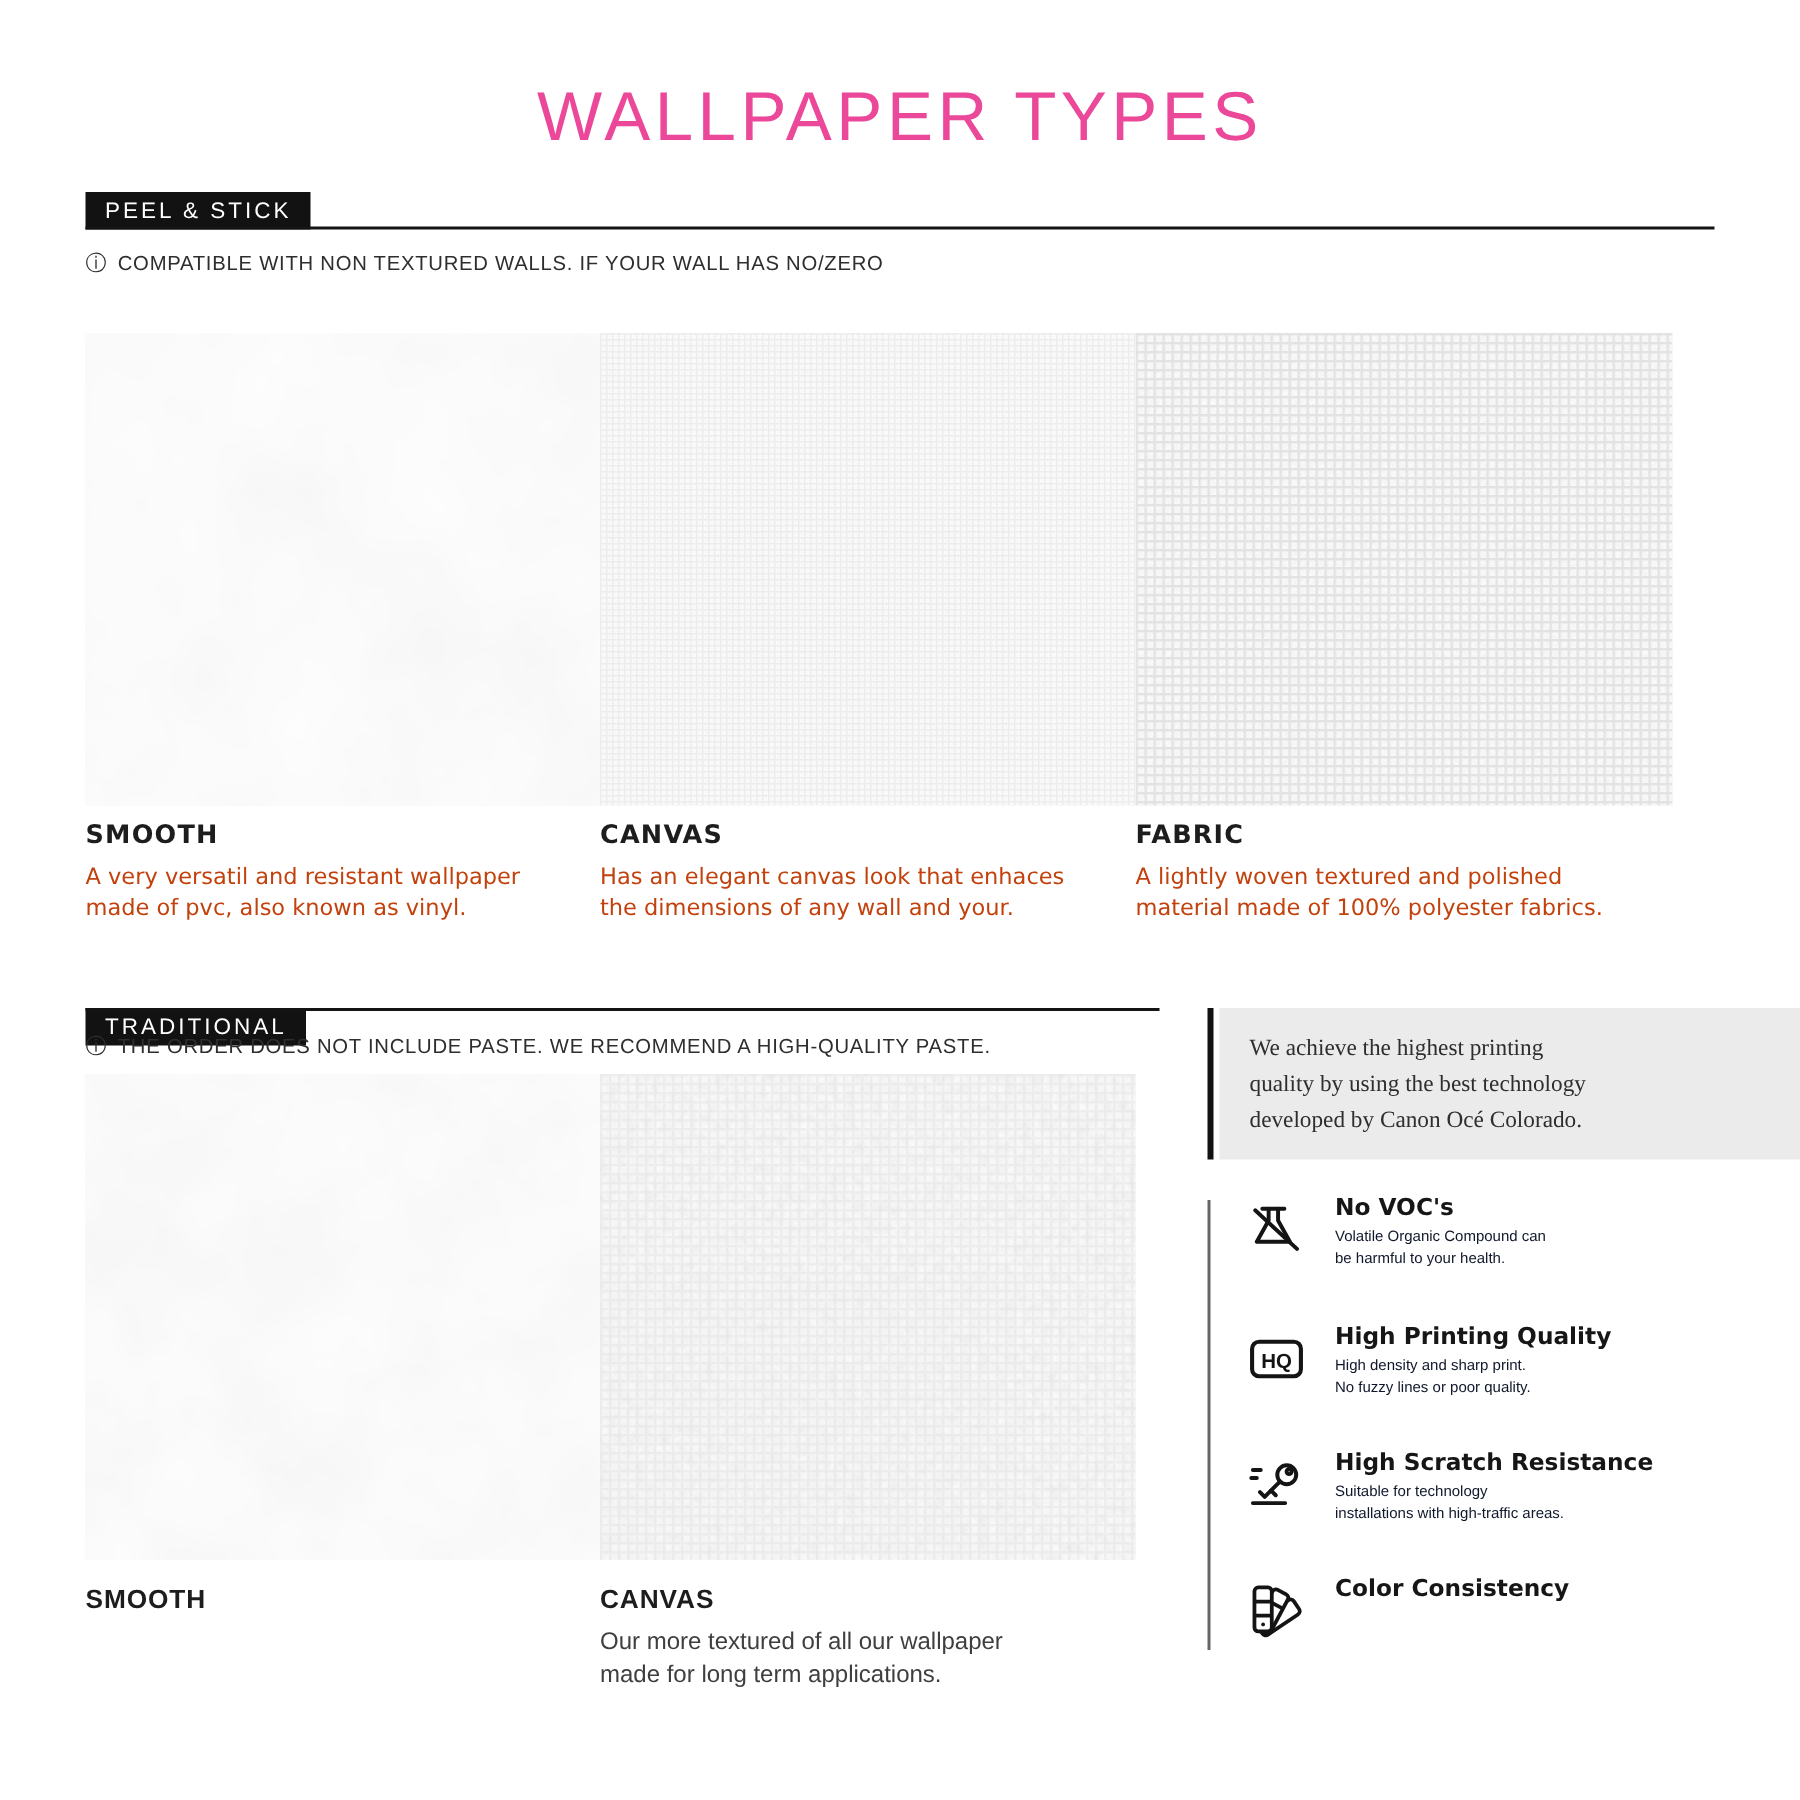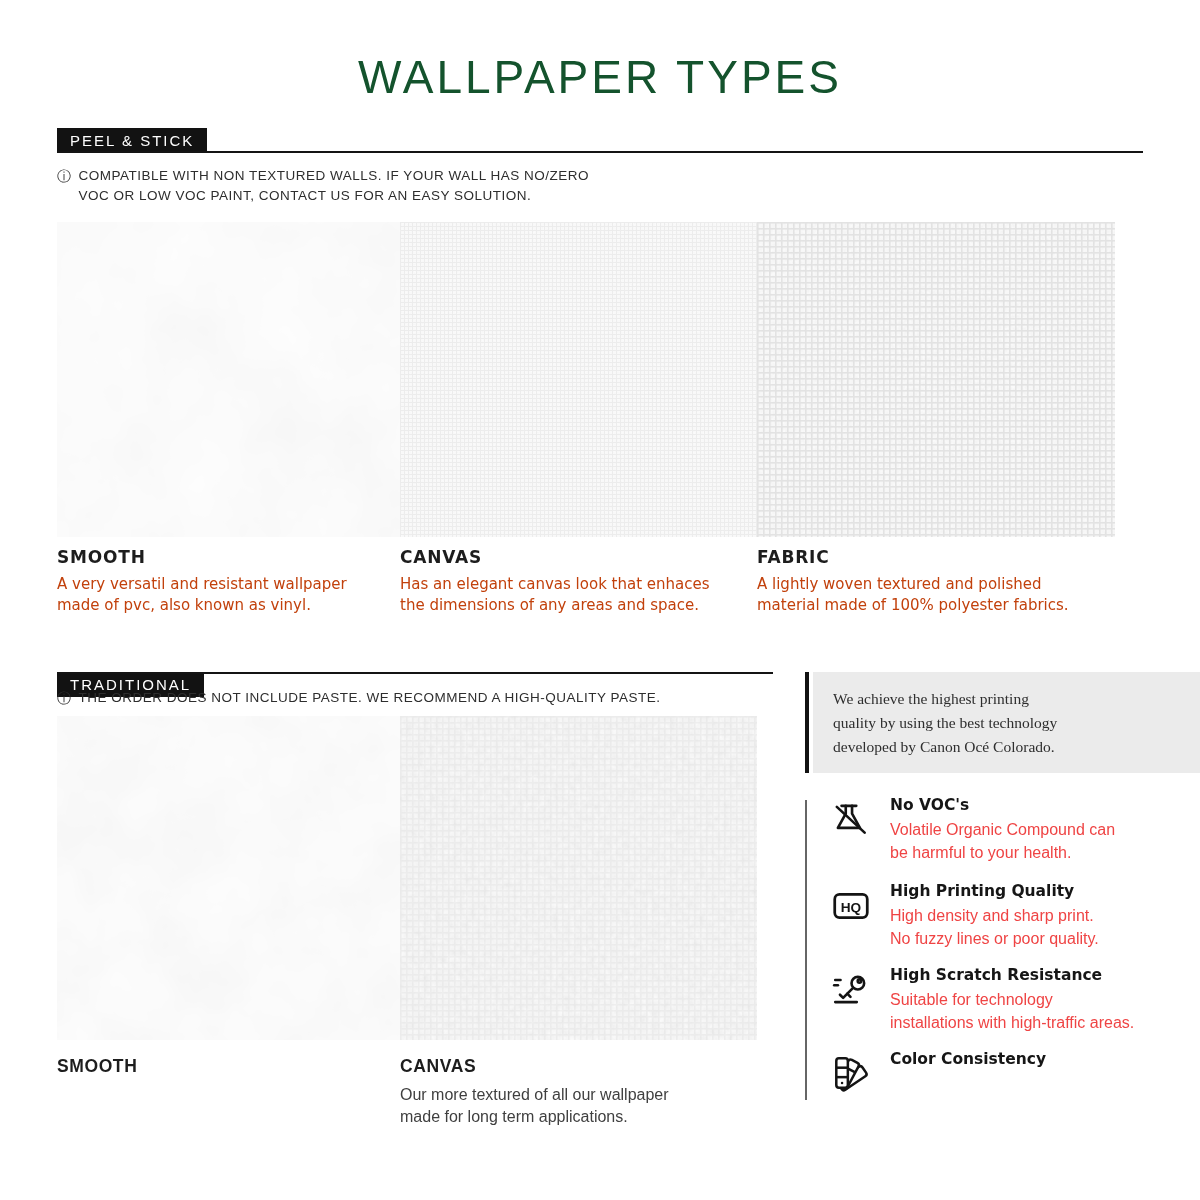--- a/index.html
+++ b/index.html
@@ -1,20 +1,20 @@
 <!DOCTYPE html>
 <html><head>
 <meta charset="utf-8">
 <style>
   html,body{margin:0;padding:0;background:#ffffff;}
   .page{position:relative;width:1200px;height:1200px;background:#ffffff;overflow:hidden;
         font-family:"Liberation Sans",sans-serif;color:#1d1d1d;}
 
   .title{position:absolute;top:50px;left:0;width:100%;margin:0;text-align:center;
-         font-size:46px;font-weight:500;letter-spacing:3px;color:#14532d;}
+         font-size:46px;font-weight:500;letter-spacing:3px;color:#ec4899;}
 
   .badge{position:absolute;background:#121212;color:#ffffff;font-size:15px;
          letter-spacing:2px;padding:4px 13px;font-weight:500;white-space:nowrap;}
   #badge-peel{left:57px;top:128px;}
   #badge-trad{left:57px;top:649px;margin-top:23px;}
 
   .rule{position:absolute;height:2px;background:#141414;}
   #rule-peel{left:57px;top:151px;width:1086px;}
   #rule-trad{left:57px;top:672px;width:716px;}
 
@@ -49,21 +49,21 @@
   #quote-box span{display:block;white-space:nowrap;}
 
   #feature-divider{position:absolute;left:805px;top:800px;width:2px;height:300px;background:#666666;}
 
   .feature{position:absolute;left:830px;width:315px;display:flex;gap:18px;}
   #feat-0{top:796px;} #feat-1{top:882px;} #feat-2{top:966px;} #feat-3{top:1050px;}
   .fi{width:42px;flex:0 0 42px;margin-top:3px;}
   .fi svg{display:block;width:42px;height:42px;}
   .ftext h4{margin:0;font-size:15.5px;font-weight:bold;color:#161616;
             font-family:"DejaVu Sans",sans-serif;}
-  .fdesc{margin-top:4px;font-size:16px;color:#ef4444;line-height:1.45;}
+  .fdesc{margin-top:4px;font-size:10px;color:#0f172a;line-height:1.45;}
   .fdesc span{display:block;white-space:nowrap;}
 
   .defs-svg{position:absolute;width:0;height:0;}
 </style>
 </head>
 <body>
 
 <svg class="defs-svg" aria-hidden="true">
   <defs>
     <filter id="noise-soft" x="0%" y="0%" width="100%" height="100%">
@@ -131,21 +131,20 @@
 
   <h1 class="title">WALLPAPER TYPES</h1>
 
   <div class="badge" id="badge-peel">PEEL &amp; STICK</div>
   <div class="rule" id="rule-peel"></div>
 
   <div class="note" id="note-peel">
     <span class="note-icon">ⓘ</span>
     <span class="note-lines">
       <span>COMPATIBLE WITH NON TEXTURED WALLS. IF YOUR WALL HAS NO/ZERO</span>
-      <span>VOC OR LOW VOC PAINT, CONTACT US FOR AN EASY SOLUTION.</span>
     </span>
   </div>
 
   <div class="row" id="swatches-peel">
     <div class="sw">
       <svg>
         <rect width="100%" height="100%" fill="#f6f6f6"></rect>
         <rect width="100%" height="100%" filter="url(#noise-soft)"></rect>
       </svg>
     </div>
@@ -170,21 +169,21 @@
       <h3>SMOOTH</h3>
       <div class="desc">
         <span>A very versatil and resistant wallpaper</span>
         <span>made of pvc, also known as vinyl.</span>
       </div>
     </div>
     <div class="cap">
       <h3>CANVAS</h3>
       <div class="desc">
         <span>Has an elegant canvas look that enhaces</span>
-        <span>the dimensions of any areas and space.</span>
+        <span>the dimensions of any wall and your.</span>
       </div>
     </div>
     <div class="cap">
       <h3>FABRIC</h3>
       <div class="desc">
         <span>A lightly woven textured and polished</span>
         <span>material made of 100% polyester fabrics.</span>
       </div>
     </div>
   </div>

